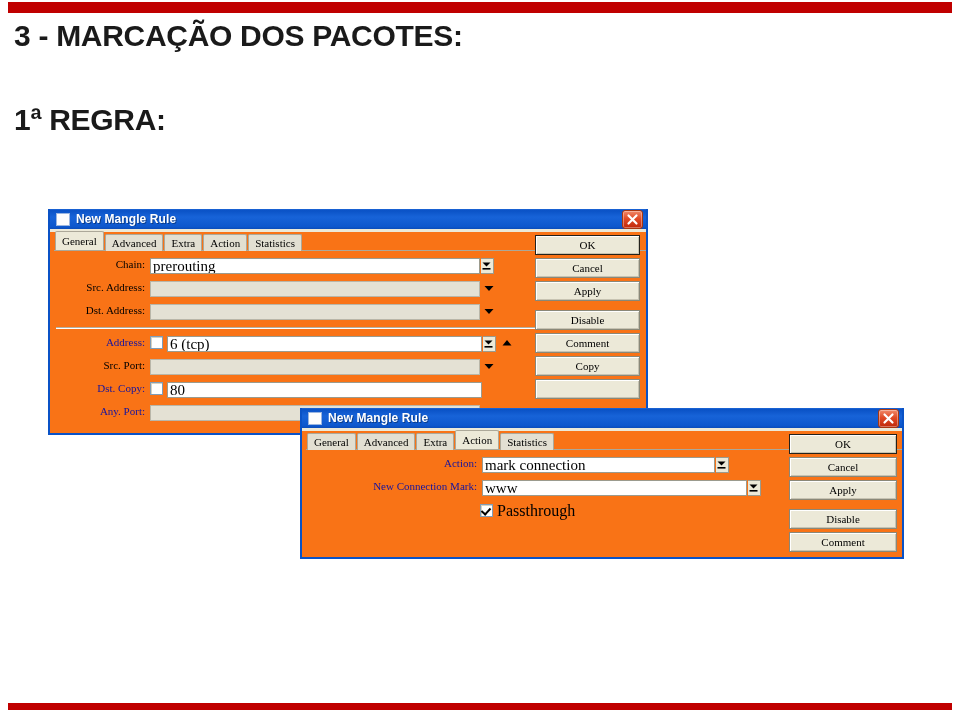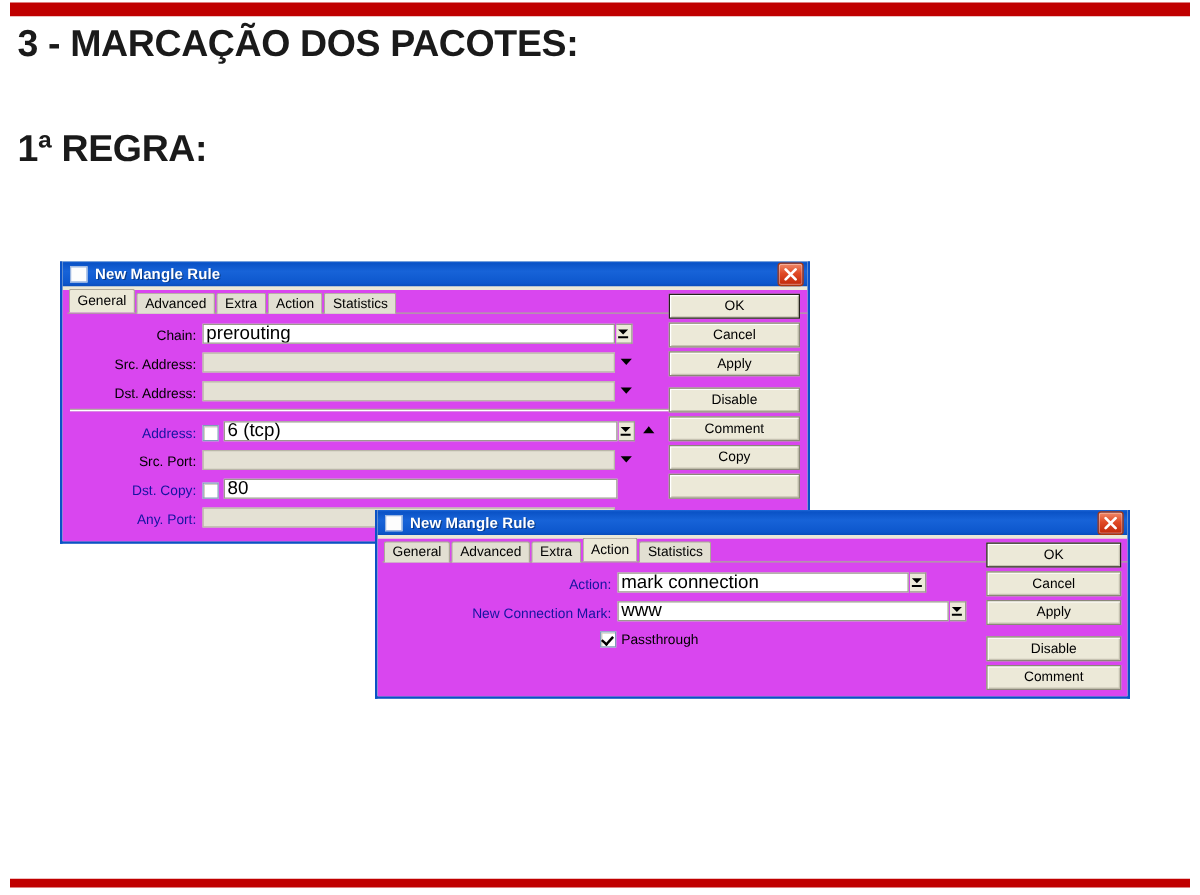--- a/index.html
+++ b/index.html
@@ -103,22 +103,23 @@
     box-shadow: inset 0 0 0 1px rgba(255,255,255,0.35);
     position: relative;
     cursor: pointer;
   }
   .win-close svg { position:absolute; left:3px; top:2px; }
 
   .win-body {
     position: relative;
     padding: 0;
     height: calc(100% - 20px);
-    background: #d946ef;
-    box-sizing: border-box;
+    background: #f97316;
+    box-sizing: border-box;
+    font-family: Liberation Serif, serif;
   }
 
   
   .tabstrip {
     position: relative;
     height: 18px;
     margin: 3px 0 0 4px;
     display: flex;
     align-items: flex-end;
     border-bottom: 1px solid #aca899;
@@ -145,24 +146,23 @@
     padding-bottom: 3px;
     z-index: 2;
   }
 
   
   .form {
     padding: 7px 0 0 0;
   }
   .row {
     display: flex;
-    align-items: flex-end;
+    align-items: flex-start;
     height: 17px;
     margin-bottom: 6px;
-    margin-left: 12px;
   }
   .row .lbl {
     text-align: right;
     font-size: 11px;
     color: #000;
     padding-right: 5px;
     white-space: nowrap;
     flex: none;
   }
   .row .lbl.blue { color: #1414a0; }
@@ -234,23 +234,23 @@
     cursor: pointer;
   }
   .sep {
     height: 1px;
     background: #b4b0a1;
     border-bottom: 1px solid #ffffff;
     margin: 2px 6px 7px 6px;
   }
   .cbrow {
     display: flex;
-    align-items: flex-end;
+    align-items: center;
     height: 15px;
-    font-size: 11px;
+    font-size: 16px;
   }
 
   
   .btncol {
     position: absolute;
     top: 3px;
     display: flex;
     flex-direction: column;
     gap: 3px;
   }

